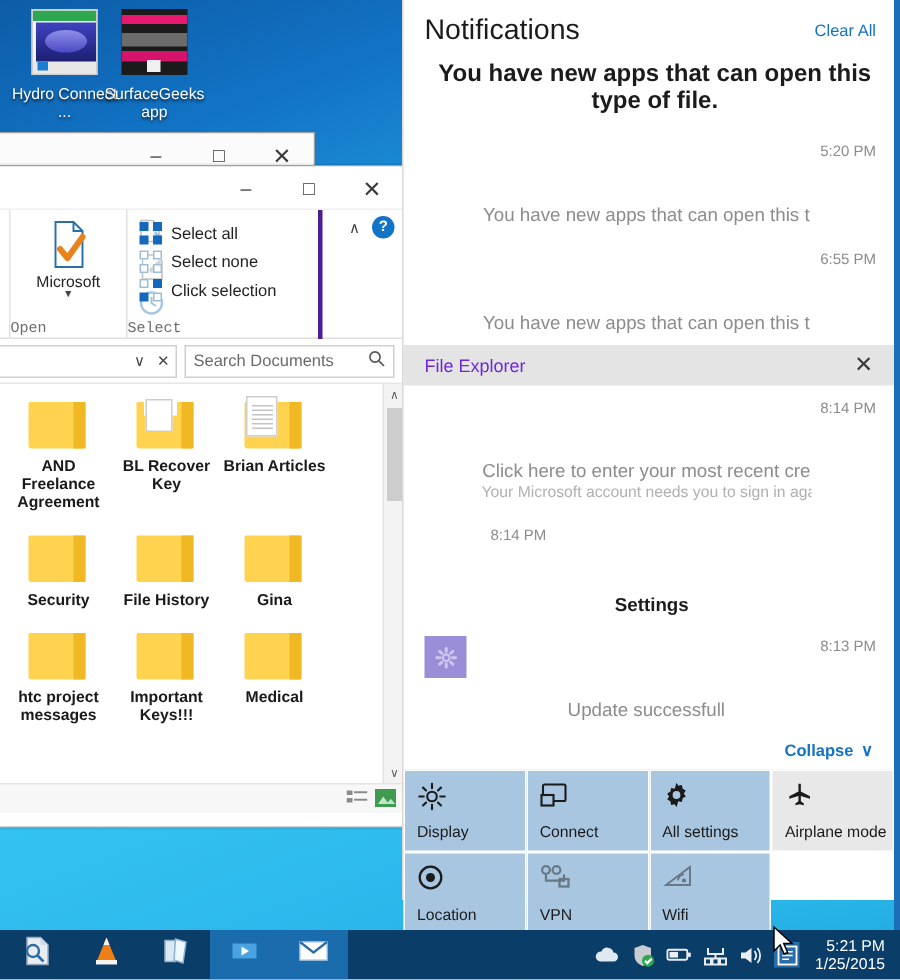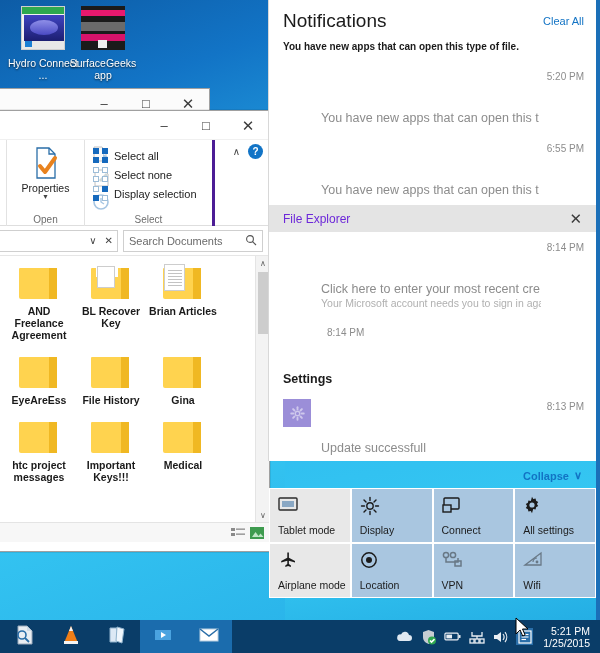--- a/index.html
+++ b/index.html
@@ -53,22 +53,22 @@
   #win-back .titlebar { background:#fbfbfb; }
   .wbtns { position: absolute; right: 0; top: 0; height: 29px; display: flex; }
   .wbtn { width: 42px; height: 29px; display: flex; align-items: center; justify-content: center;
     font-size: 13px; color: #3b3b3b; }
   .wbtn.close { font-size: 15px; }
 
   
   .ribbon { height: 86px; background: #fff; position: relative; border-bottom: 1px solid #dedede; }
   .ribbon-tools { display: flex; height: 70px; }
   .rgroup { position: relative; height: 86px; }
-  .rgroup-title { position:absolute; bottom:1px; left:0; width:100%; text-align:center;
-    font-size:10px; color:#6d6d6d; }
+  .rgroup-title { position:absolute; bottom:1px; left:0; width:100%; text-align:left;
+    font-size:10px; color:#6d6d6d;font-family:Liberation Mono, monospace; }
   .g-new { width: 56px; border-right: 1px solid #e2e2e2; }
   .g-open { width: 78px; border-right: 1px solid #e2e2e2; }
   .g-select { width: 130px; border-right: 3px solid #4c1d95; }
   .props { position:absolute; left:0; top:6px; width:100%; text-align:center; }
   .props .pico { width:30px; height:34px; margin:0 auto 2px; position:relative; }
   .props .plabel { font-size:10.5px; color:#222; }
   .props .pcaret { font-size:7px; color:#444; margin-top:-1px; }
   .openmini { position:absolute; right:-28px; top:4px; }
   .openmini div { width:22px; height:20px; margin-bottom:4px; opacity:.45; position:relative; }
   .sel-list { position:absolute; left:8px; top:6px; }
@@ -109,29 +109,30 @@
   .vscroll { position:absolute; right:0; top:0; width:14px; height:100%; background:#f3f3f3;
     border-left:1px solid #e4e4e4; }
   .vscroll .thumb { position:absolute; left:2px; top:16px; width:10px; height:62px; background:#cdcdcd; }
   .vscroll .ar { position:absolute; left:0; width:14px; height:14px; display:flex;
     align-items:center; justify-content:center; font-size:8px; color:#606060; }
   .statusbar { height:20px; background:#f7f7f7; border-top:1px solid #e4e4e4; position:relative; }
   .view-btns { position:absolute; right:5px; top:2px; display:flex; gap:5px; align-items:center; }
 
   
   #action-center {
-    position:absolute; right:4px; top:0; width:328px; height:461px;
+    position:absolute; right:4px; top:0; width:328px; height:600px;
     background:#fff; z-index: 20; display:flex; flex-direction:column;
     border-left:1px solid #d8d8d8;
+    text-align:center;
   }
   #ac-edge { position:absolute; right:0; top:0; width:4px; height:620px; background:#1b6fb8; z-index:21; }
   .ac-title { font-size:19px; color:#1b1b1b; padding:10px 14px 4px; }
   .ac-head { display:flex; align-items:flex-start; justify-content:space-between; }
   .clear-all { font-size:11px; color:#1273c4; padding:15px 12px 0 0; }
-  .ac-subhead { font-size:10px; font-weight:bold; color:#1b1b1b; padding:5px 6px 7px 14px; }
+  .ac-subhead { font-size:16px; font-weight:bold; color:#1b1b1b; padding:5px 6px 7px 14px; }
   .ac-rule { height:1px; background:#e0e0e0; margin:0 12px 0 14px; }
   .notif-list { padding-top:2px; }
   .notif-row { display:flex; align-items:flex-start; padding:8px 12px 8px 14px; }
   .notif-ico { width:28px; height:28px; margin-right:10px; flex:none; }
   .notif-ico.blank { background:transparent; }
   .notif-ico.gear { background:#9b8ed8; display:flex; align-items:center; justify-content:center; }
   .notif-body { flex:1; min-width:0;margin-top:42px; }
   .notif-main { font-size:12.5px; color:#8c8c8c; white-space:nowrap; overflow:hidden; }
   .notif-sub { font-size:10.5px; color:#b0b0b0; white-space:nowrap; overflow:hidden; margin-top:1px; }
   .notif-time { font-size:10px; color:#8c8c8c; margin-left:6px; flex:none; padding-top:2px; }
@@ -234,21 +235,21 @@
 
         <div class="rgroup g-open">
           <div class="props">
             <div class="pico">
               <svg width="30" height="34" viewBox="0 0 30 34">
                 <path d="M6 2h12l6 6v24H6z" fill="#fff" stroke="#2a6ea8" stroke-width="1.3"></path>
                 <path d="M18 2v6h6" fill="none" stroke="#2a6ea8" stroke-width="1.3"></path>
                 <path d="M9 20l5 6 10-14" fill="none" stroke="#e8821e" stroke-width="4" stroke-linecap="round" stroke-linejoin="round"></path>
               </svg>
             </div>
-            <div class="plabel">Properties</div>
+            <div class="plabel">Microsoft</div>
             <div class="pcaret">▼</div>
           </div>
           <div class="openmini">
             <div>
               <svg width="22" height="20" viewBox="0 0 22 20">
                 <path d="M4 3h8l4 4v10H4z" fill="#f2f2f2" stroke="#777"></path>
                 <path d="M13 10l5 3-5 3z" fill="#3a7fc0"></path>
               </svg>
             </div>
             <div>
@@ -287,21 +288,21 @@
               </span>
               <span>Select none</span>
             </div>
             <div class="sel-item">
               <span class="sel-box">
                 <i class="sq o"></i>
                   <i class="sq"></i>
                   <i class="sq"></i>
                   <i class="sq o"></i>
               </span>
-              <span>Display selection</span>
+              <span>Click selection</span>
             </div>
           </div>
           <div class="rgroup-title">Select</div>
         </div>
 
       </div>
     </div>
 
     <div class="addrbar">
       <div class="addr-field">
@@ -358,21 +359,21 @@
           </div>
           <div class="flabel">Brian Articles</div>
         </div>
 
         <div class="fitem">
           <div class="ficon">
               <div class="folder">
                 <div class="tab"></div>
               </div>
             </div>
-          <div class="flabel">EyeAreEss</div>
+          <div class="flabel">Security</div>
         </div>
 
         <div class="fitem">
           <div class="ficon">
               <div class="folder">
                 <div class="tab"></div>
               </div>
             </div>
           <div class="flabel">File History</div>
         </div>
@@ -520,29 +521,20 @@
 
     <div class="ac-spacer"></div>
 
     <div class="collapse-row">
       <span>Collapse</span>
       <span>∨</span>
     </div>
 
     <div class="tiles">
 
-      <div class="tile off">
-        <div class="ticon">
-          <svg width="20" height="16" viewBox="0 0 20 16">
-            <rect x="1" y="2" width="18" height="12" rx="1" fill="none" stroke="#2b2b2b" stroke-width="1.4"></rect>
-            <rect x="4" y="5" width="12" height="6" fill="#8aa8c4"></rect>
-          </svg>
-        </div>
-        <div class="tlabel">Tablet mode</div>
-      </div>
 
       <div class="tile on">
         <div class="ticon">
           <svg width="20" height="20" viewBox="0 0 20 20">
             <circle cx="10" cy="10" r="3.2" fill="none" stroke="#1b1b1b" stroke-width="1.4"></circle>
             <g stroke="#1b1b1b" stroke-width="1.4" stroke-linecap="round">
               <line x1="10" y1="1.5" x2="10" y2="4.5"></line>
                 <line x1="10" y1="15.5" x2="10" y2="18.5"></line>
               <line x1="1.5" y1="10" x2="4.5" y2="10"></line>
                 <line x1="15.5" y1="10" x2="18.5" y2="10"></line>

